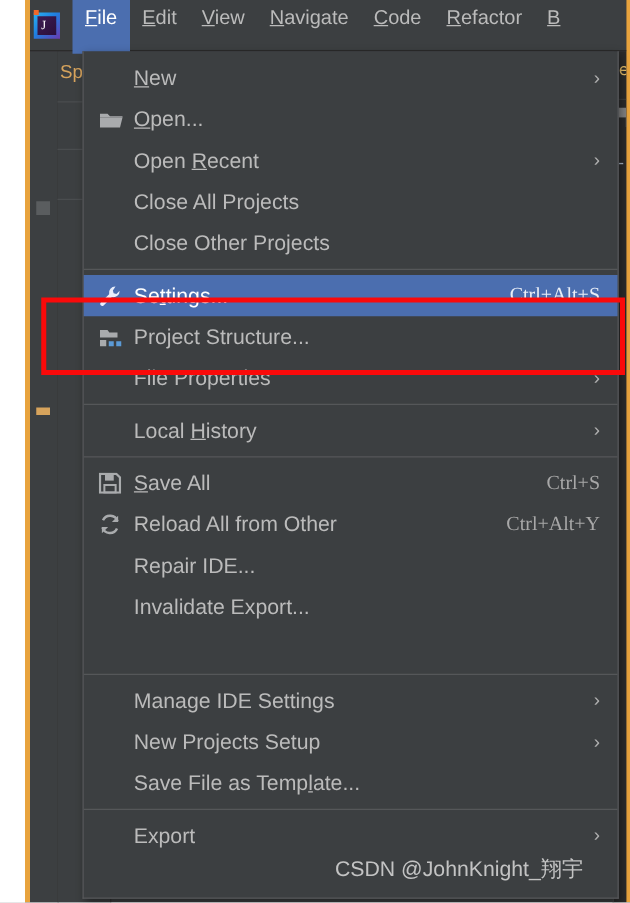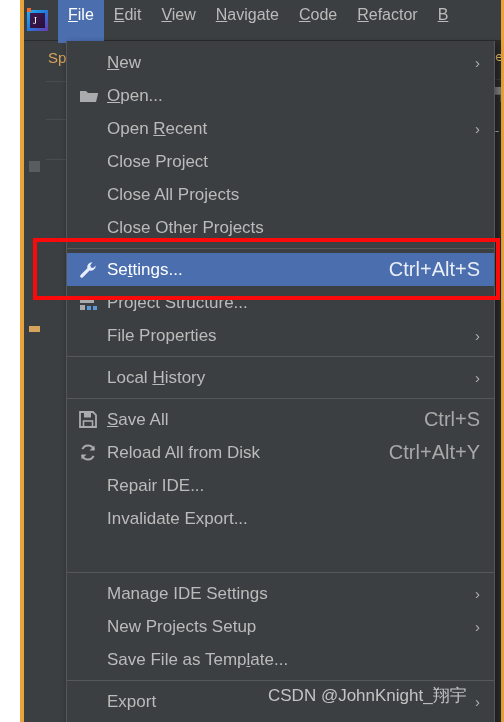--- a/index.html
+++ b/index.html
@@ -206,23 +206,24 @@
     align-items: center;
     justify-content: flex-start;
   }
   .mi .label {
     flex: 1 1 auto;
     overflow: hidden;
   }
   .mi .label .mn { text-decoration: underline; }
   .mi .accel {
     color: #a8a8a8;
-    font-size: 20px;
+    font-size: 16px;
     margin-left: 16px;
     flex: 0 0 auto;
+    font-family: Liberation Serif, serif;
   }
   .mi.selected .accel { color: #e9eef7; }
   .mi .arrow {
     margin-left: 14px;
     flex: 0 0 auto;
     color: #b0b0b0;
     font-size: 15px;
     line-height: 15px;
   }
   .sep {
@@ -336,24 +337,20 @@
         </span>
         <span class="label"><span class="mn">O</span>pen...</span>
       </div>
 
       <div class="mi">
         <span class="ico"></span>
         <span class="label">Open <span class="mn">R</span>ecent</span>
         <span class="arrow">›</span>
       </div>
 
-      <div class="mi">
-        <span class="ico"></span>
-        <span class="label">Close Project</span>
-      </div>
 
       <div class="mi">
         <span class="ico"></span>
         <span class="label">Close All Projects</span>
       </div>
 
       <div class="mi">
         <span class="ico"></span>
         <span class="label">Close Other Projects</span>
       </div>
@@ -412,21 +409,21 @@
 
       <div class="mi">
         <span class="ico">
           <svg width="18" height="17" viewBox="0 0 18 17">
               <path d="M15 6A6.2 6.2 0 0 0 3.4 5.2" fill="none" stroke="#a9abad" stroke-width="2"></path>
               <path d="M3 11a6.2 6.2 0 0 0 11.6.8" fill="none" stroke="#a9abad" stroke-width="2"></path>
               <path d="M15.5 1.5v5h-5z" fill="#a9abad"></path>
               <path d="M2.5 15.5v-5h5z" fill="#a9abad"></path>
             </svg>
         </span>
-        <span class="label">Reload All from Disk</span>
+        <span class="label">Reload All from Other</span>
         <span class="accel">Ctrl+Alt+Y</span>
       </div>
 
       <div class="mi">
         <span class="ico"></span>
         <span class="label">Repair IDE...</span>
       </div>
 
       <div class="mi">
         <span class="ico"></span>

